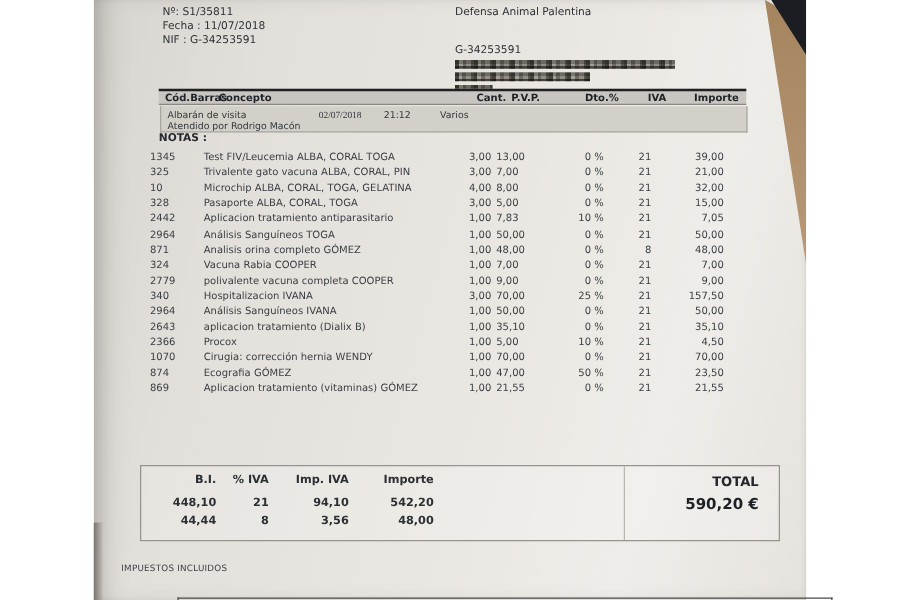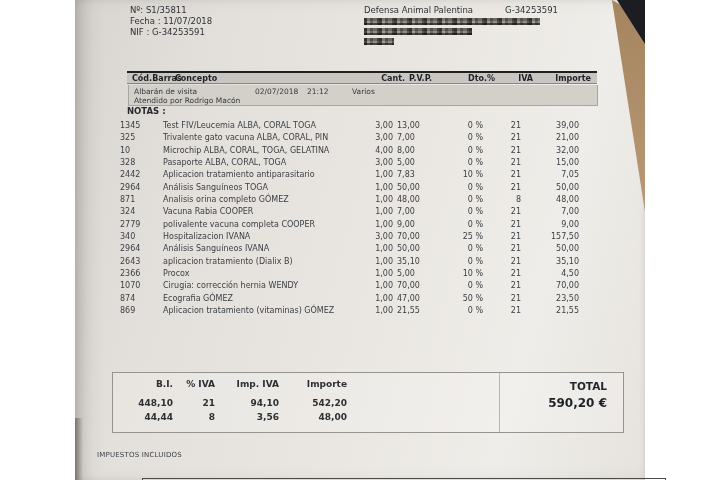--- a/index.html
+++ b/index.html
@@ -18,21 +18,21 @@
   .dark-corner { position:absolute; left:0; top:0; width:570px; height:60px;
     background:#1b1d22; clip-path:polygon(542px 0px, 570px 0px, 570px 44px); }
   .edge-shade { position:absolute; left:0; bottom:0; width:8px; height:62px;
     background:linear-gradient(to right, rgba(90,84,76,.65), rgba(90,84,76,0)); }
 
   
   .meta-block { position:absolute; left:55px; top:5px; font-size:8.5px; line-height:11px; color:#2d3135; }
 
   
   .company-block { position:absolute; left:289px; top:5px; font-size:8.5px; color:#2d3135; }
-  .company-line { display:flex; gap:32px; white-space:nowrap; }
+  .company-line { display:flex; gap:20px; white-space:nowrap;flex-direction:column; }
   .px { margin-top:3px; height:7px;
     background-image:
       repeating-linear-gradient(0deg, rgba(70,68,64,.85) 0 2px, rgba(200,197,192,.85) 2px 4px, rgba(130,127,122,.8) 4px 7px),
       repeating-linear-gradient(90deg,#56534e 0 3px,#c7c4bf 3px 6px,#87847e 6px 9px,#b2afa9 9px 13px,#6e6b66 13px 15px);
     background-blend-mode:multiply; }
   .px1 { width:176px; } .px2 { width:108px; } .px3 { width:30px; }
 
   
   .thead { position:absolute; left:52px; top:71px; width:470px; height:13px;
     background:#c9c6c1; border-top:2px solid #202020; border-bottom:1px solid #8b8883;
@@ -42,21 +42,21 @@
   .c-pvp  { width:48px; padding-right:8px; }
   .c-dto  { width:46px; text-align:right; padding-right:8px; }
   .c-iva  { width:38px; text-align:right; padding-right:8px; }
   .c-imp  { width:56px; text-align:right; padding-right:6px; }
 
   
   .albaran { position:absolute; left:53px; top:85px; width:470px; height:21px;
     background:#d3d0ca; border:1px solid #a9a6a0; border-top:none; font-size:7.5px; color:#33373c; }
   .alb1 { position:absolute; top:2px; left:0; width:100%; }
   .alb1 span { position:absolute; white-space:nowrap; }
-  .alb-title { left:5px; } .alb-date { left:126px; } .alb-time { left:178px; } .alb-tipo { left:223px; }
+  .alb-title { left:5px; } .alb-date { left:126px;font-family:Liberation Serif, serif; } .alb-time { left:178px; } .alb-tipo { left:223px; }
   .alb2 { position:absolute; top:11px; left:5px; white-space:nowrap; }
 
   .notas { position:absolute; left:52px; top:106px; font-size:8.5px; font-weight:bold; color:#26292d; }
 
   
   .items { position:absolute; left:40px; top:120px; width:470px; font-size:8px; color:#3a3e43; }
   .item-row { display:flex; height:12.35px; line-height:12.5px; white-space:nowrap; }
 
   
   .totals-box { position:absolute; left:37px; top:372px; width:512px; height:61px;

